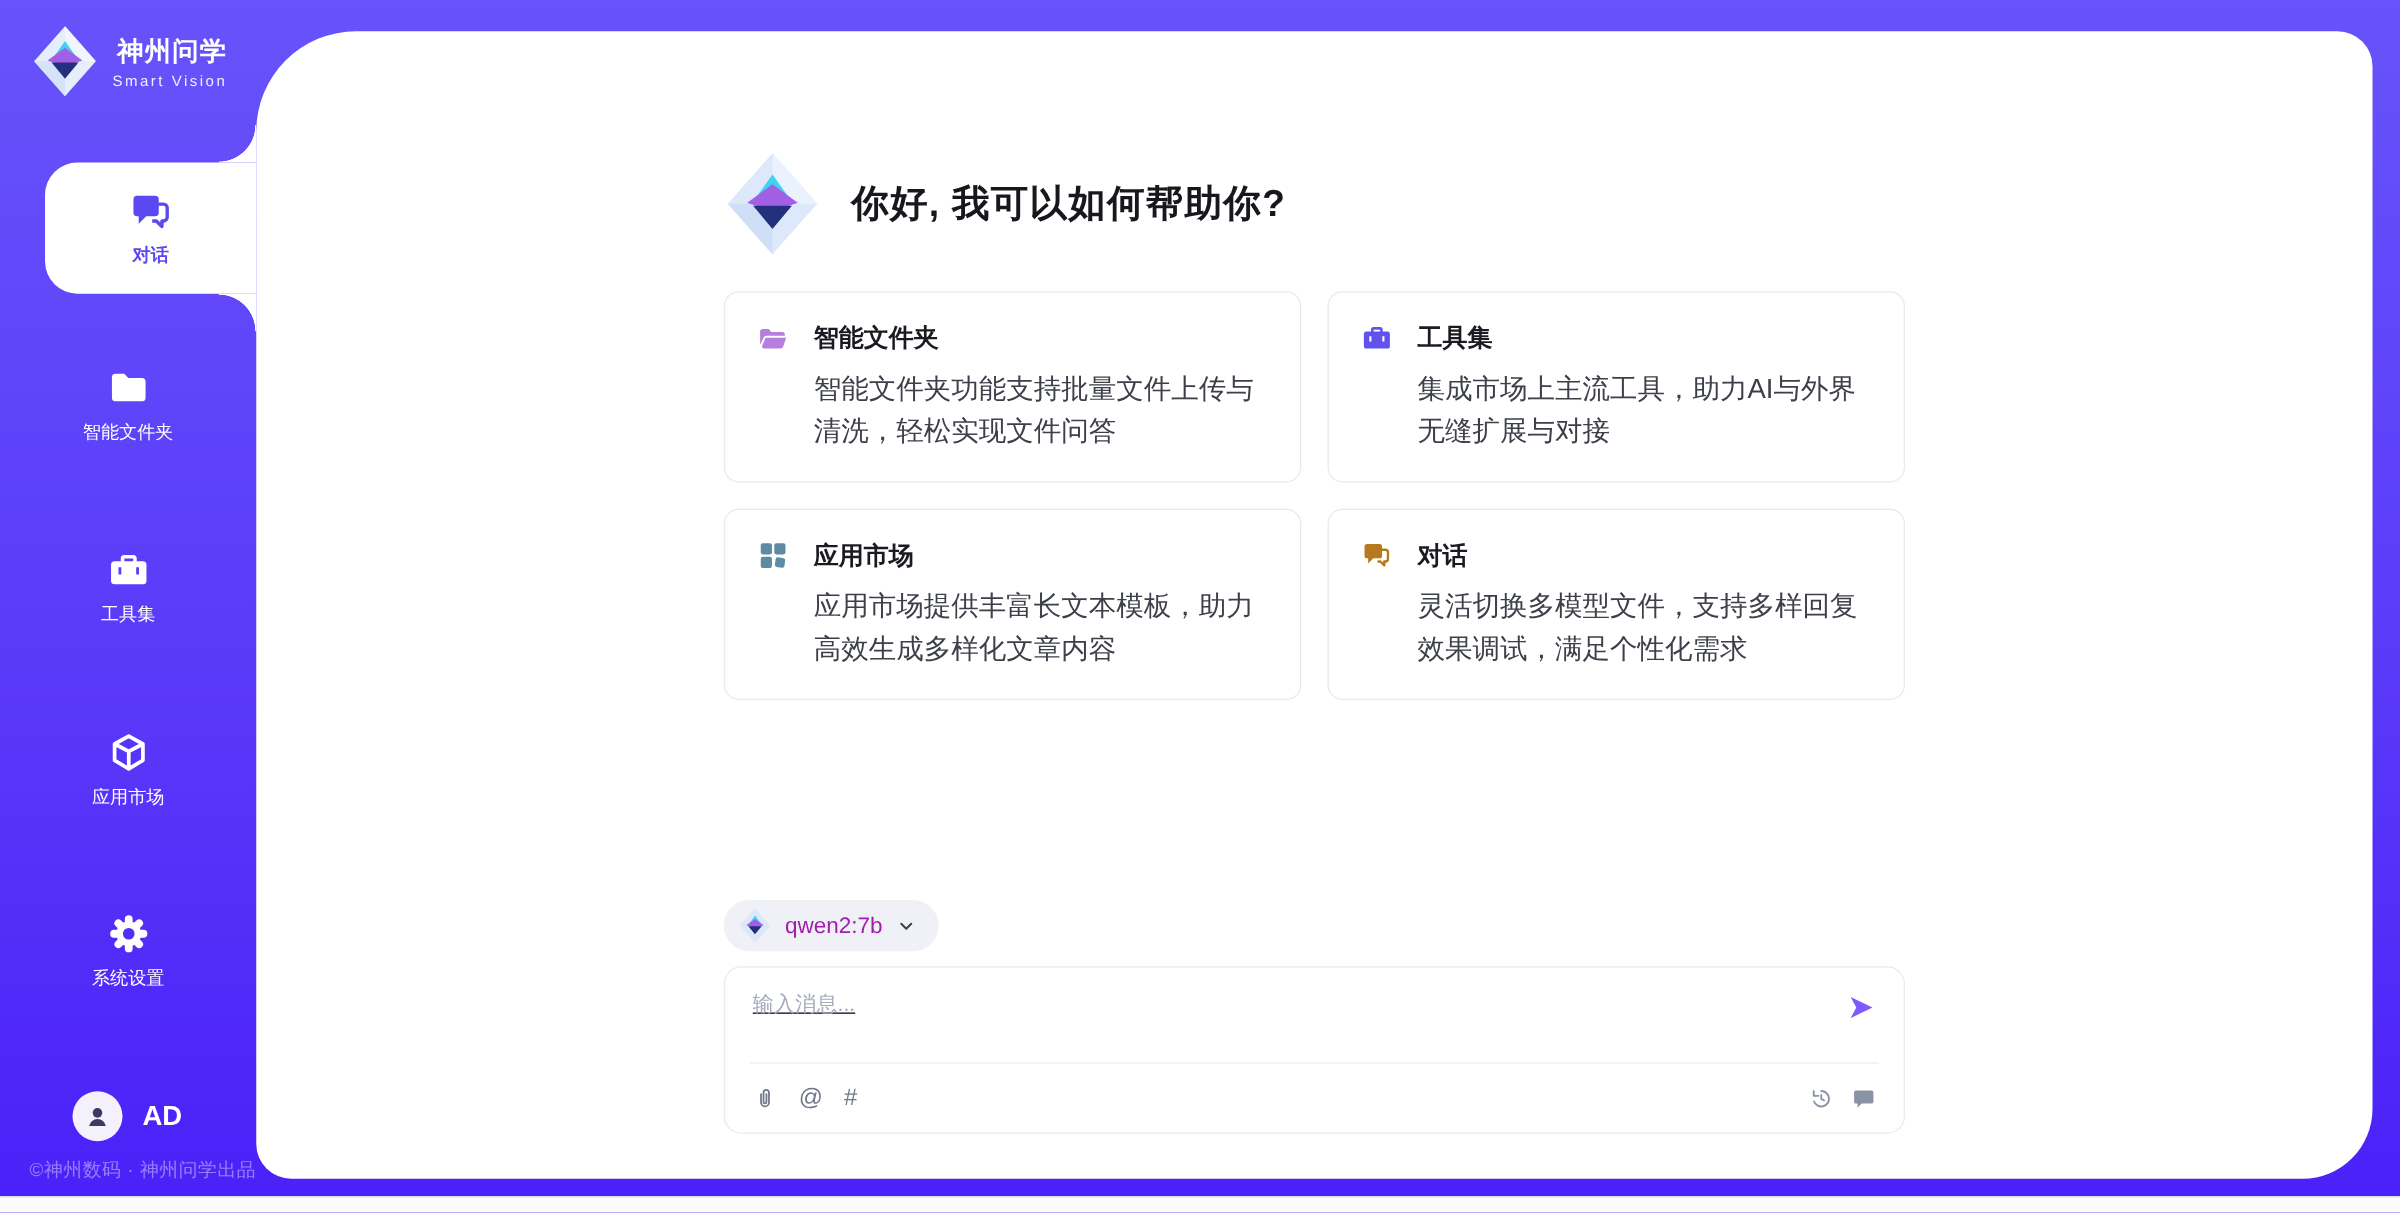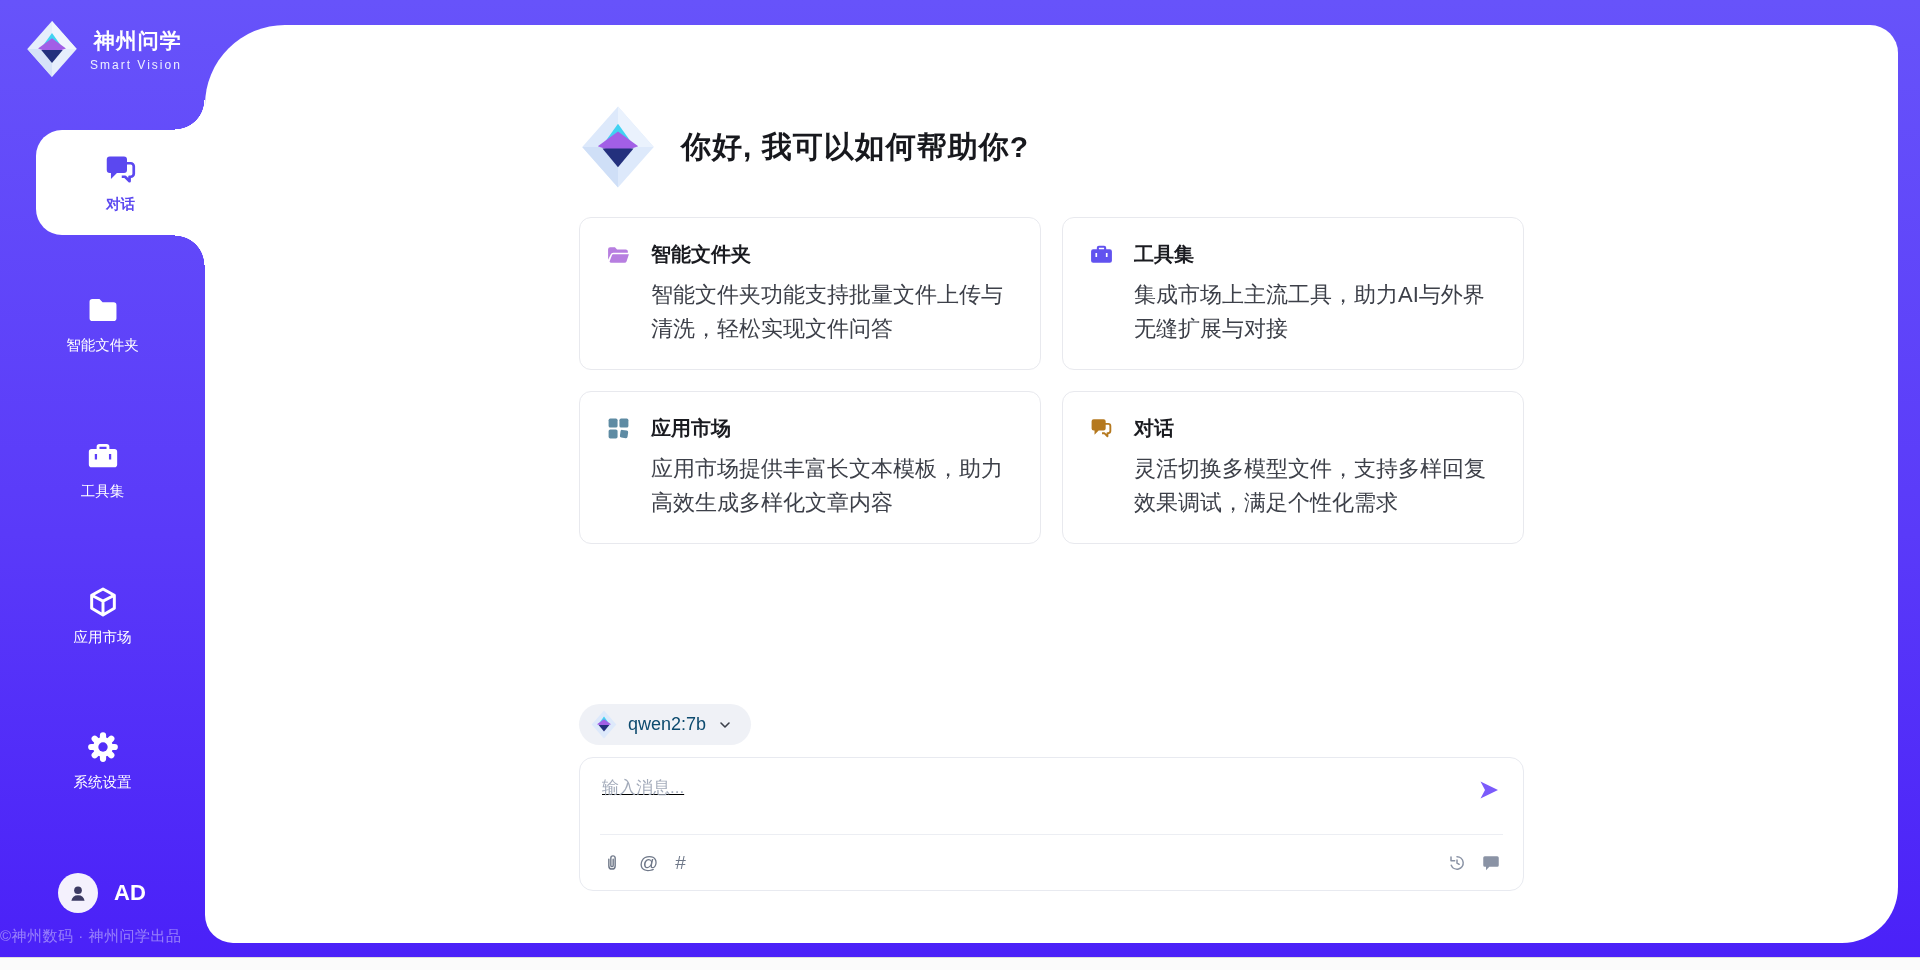--- a/index.html
+++ b/index.html
@@ -27,48 +27,48 @@
   .nav-active svg { width:36px; height:36px; color:#5b48f0; }
   .nav-active .nav-label { color:#5b48f0; margin-top:7px; font-weight:600; }
   .curve { position:absolute; right:0; width:30px; height:30px; }
   .curve-top { top:-30px; background:radial-gradient(circle 30px at 0 0, rgba(0,0,0,0) 29px, #fff 29.5px); }
   .curve-bottom { bottom:-30px; background:radial-gradient(circle 30px at 0 100%, rgba(0,0,0,0) 29px, #fff 29.5px); }
 
   .user-row { position:absolute; left:58px; top:873px; display:flex; align-items:center; gap:16px; cursor:pointer; }
   .avatar { width:40px; height:40px; border-radius:50%; background:#f4f1fd; display:flex; align-items:center; justify-content:center; }
   .avatar svg { width:22px; height:22px; color:#3c3a63; }
   .user-name { color:#fff; font-size:22px; font-weight:600; }
-  .copyright { position:absolute; left:0; top:927px; width:205px; text-align:left;
+  .copyright { position:absolute; left:0; top:927px; width:205px; text-align:right;
     color:rgba(255,255,255,0.42); font-size:15px; letter-spacing:.5px; white-space:nowrap; }
 
   
   .main { position:absolute; left:205px; top:25px; right:22px; bottom:27px;
     background:#fff; border-radius:80px 28px 56px 28px; z-index:1; overflow:hidden; }
-  .content { width:945px; margin:0 auto; padding-top:80px; }
+  .content { width:945px; margin:16px auto; padding-top:80px; }
 
   .greeting { display:flex; align-items:center; gap:24px; }
   .greeting svg { width:78px; height:84px; }
   .greeting h1 { font-size:30px; font-weight:800; color:#17181d; letter-spacing:1px; }
 
   .cards { margin-top:28px; display:grid; grid-template-columns:1fr 1fr; gap:21px; }
   .card { border:1px solid #e8e9ee; border-radius:12px; background:#fff; min-height:129px;
     padding:23px 26px; cursor:pointer; }
   .card-head { display:flex; align-items:center; gap:20px; }
   .card-head svg { width:25px; height:25px; flex:0 0 auto; }
   .card-title { font-size:20px; font-weight:700; color:#1a1b20; }
   .card-desc { margin:10px 0 0 45px; font-size:22px; line-height:1.55; color:#3d4049; }
   .icon-folder-open { color:#b77ee0; }
   .icon-toolbox { color:#6152ef; }
   .icon-market { color:#5e8ba3; }
   .icon-chat-card { color:#b5791f; }
 
   .model-pill { margin-top:160px; display:inline-flex; align-items:center; gap:11px;
     background:#eff1f6; border-radius:21px; height:41px; padding:0 18px 0 12px; cursor:pointer; }
   .model-pill .pill-logo { width:26px; height:29px; }
-  .model-name { font-size:18px; color:#0c4a6e; }
+  .model-name { font-size:18px; color:#a21caf; }
   .model-pill .chev { width:16px; height:16px; color:#3b3f4a; }
 
   .composer { margin-top:12px; width:945px; border:1px solid #e8eaf0; border-radius:14px;
     background:#fff; }
   .composer-top { display:flex; align-items:flex-start; padding:18px 22px 14px 22px;text-decoration:underline; }
   .composer textarea { flex:1; border:none; outline:none; resize:none; height:44px;
     font-family:"Liberation Sans", sans-serif; font-size:17px; color:#30323a; }
   .composer textarea::placeholder { color:#a3abba; }
   .send-btn { width:24px; height:24px; margin-top:2px; cursor:pointer; flex:0 0 auto; }
   .divider { height:1px; background:#eceef3; margin:0 20px; }

